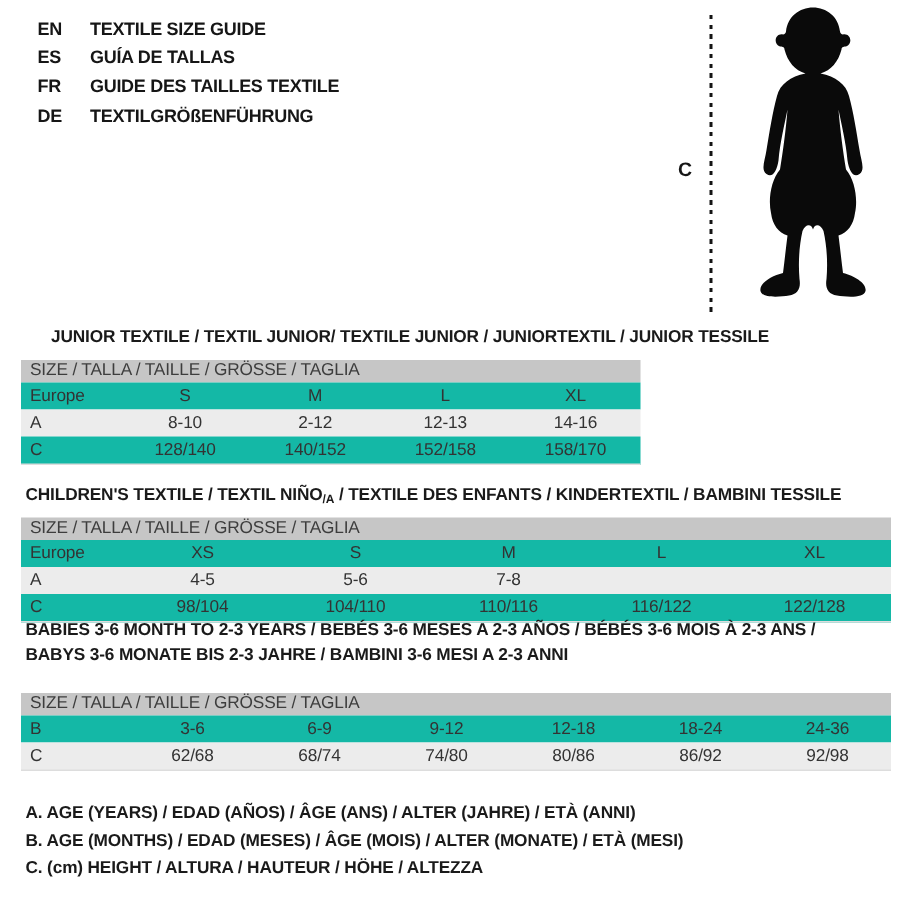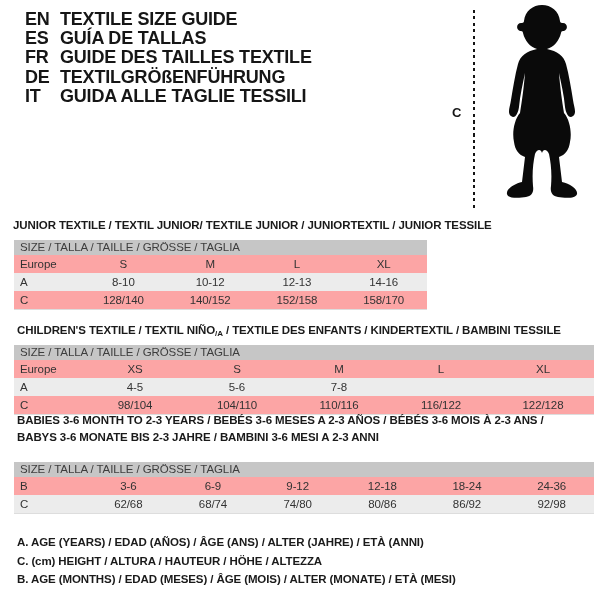--- a/index.html
+++ b/index.html
@@ -2,36 +2,36 @@
 <html><head>
 <meta charset="utf-8">
 <style>
   html,body{margin:0;padding:0;background:#ffffff;}
   .page{
     position:relative;width:600px;height:600px;background:#ffffff;overflow:hidden;
     font-family:"Liberation Sans","DejaVu Sans",sans-serif;color:#1d1d1d;
   }
   
   .lang-block{position:absolute;left:25px;top:10px;}
-  .lang-row{display:flex;font-weight:bold;font-size:18px;line-height:19.2px;letter-spacing:-0.2px;color:#161616;}
+  .lang-row{display:flex;font-weight:bold;font-size:12px;line-height:19.2px;letter-spacing:-0.2px;color:#161616;}
   .lang-code{width:35px;flex:0 0 35px;}
   
   .dash-line{
     position:absolute;left:473px;top:10px;width:2px;height:198px;
     background:repeating-linear-gradient(to bottom,#141414 0 3px,transparent 3px 6.5px);
   }
   .c-label{position:absolute;left:452px;top:105px;font-weight:bold;font-size:13px;color:#161616;}
   .baby-svg{position:absolute;left:487px;top:2px;}
   
   .section-title{position:absolute;font-weight:bold;font-size:11.5px;letter-spacing:-0.1px;color:#1a1a1a;line-height:17px;white-space:nowrap;}
   .subscript{font-size:8px;vertical-align:-2px;}
   
   .size-table{position:absolute;font-size:11.5px;letter-spacing:-0.1px;}
   .size-bar{background:#c6c6c6;height:15px;line-height:15px;padding-left:6px;color:#3d3d3d;font-weight:400;}
-  .trow{display:grid;height:18px;line-height:18px;color:#333333;background:#fca5a5;}
+  .trow{display:grid;height:18px;line-height:18px;color:#333333;background:#14b8a6;}
   .trow.alt{background:#ececec;}
   .trow.last{border-bottom:1px solid #dddddd;}
   .cols5{grid-template-columns:66px repeat(4,1fr);}
   .cols6{grid-template-columns:70px repeat(5,1fr);}
   .cols7{grid-template-columns:72px repeat(6,1fr);}
   .tlabel{padding-left:6px;text-align:left;}
   .tcell{text-align:center;}
   
   .footnotes{position:absolute;left:17px;top:533px;}
   .footnote{font-weight:bold;font-size:11.5px;line-height:18.6px;letter-spacing:-0.1px;color:#1a1a1a;white-space:nowrap;}
@@ -51,57 +51,53 @@
       <span class="lang-title">GUÍA DE TALLAS</span>
     </div>
     <div class="lang-row">
       <span class="lang-code">FR</span>
       <span class="lang-title">GUIDE DES TAILLES TEXTILE</span>
     </div>
     <div class="lang-row">
       <span class="lang-code">DE</span>
       <span class="lang-title">TEXTILGRÖßENFÜHRUNG</span>
     </div>
-    <div class="lang-row">
-      <span class="lang-code">IT</span>
-      <span class="lang-title">GUIDA ALLE TAGLIE TESSILI</span>
-    </div>
   </div>
 
   <div class="dash-line"></div>
   <div class="c-label">C</div>
   <svg class="baby-svg" width="110" height="205" viewBox="0 0 110 205" xmlns="http://www.w3.org/2000/svg">
     <path fill="#0a0a0a" d="
       M55 3
       C46 3 38 9 37 19 C37 20 36 21 35 21 C30 20 28 27 33 29 C34 29 36 29 36 31
       C38 39 43 45 50 47 C40 49 33 54 31 62 C28 73 26 86 24 98 C23 105 20 111 24 114
       C28 117 31 112 32 105 C33 93 36 81 38 71 C37 84 35 99 33 111 C27 118 25 131 27 140
       C28 148 32 153 38 155 C37 163 36 172 35 180 C27 182 19 187 20 192 C21 197 33 196 39 195
       C45 194 47 190 46 184 C45 172 46 161 48 152 C50 147 54 147 55 151 C56 147 60 147 62 152
       C64 161 65 172 64 184 C63 190 65 194 71 195 C77 196 89 197 90 192 C91 187 83 182 75 180
       C74 172 73 163 72 155 C78 153 82 148 83 140 C85 131 83 118 77 111 C75 99 73 84 72 71
       C74 81 77 93 78 105 C79 112 82 117 86 114 C90 111 87 105 86 98 C84 86 82 73 79 62
       C77 54 70 49 60 47 C67 45 72 39 74 31 C74 29 76 29 77 29 C82 27 80 20 75 21
       C74 21 73 20 73 19 C72 9 64 3 55 3 Z"></path>
   </svg>
 
-  <div class="section-title" style="left:13px;top:217px">JUNIOR TEXTILE / TEXTIL JUNIOR/ TEXTILE JUNIOR / JUNIORTEXTIL / JUNIOR TESSILE</div>
+  <div class="section-title" style="left:34px;top:217px">JUNIOR TEXTILE / TEXTIL JUNIOR/ TEXTILE JUNIOR / JUNIORTEXTIL / JUNIOR TESSILE</div>
   <div class="size-table" style="left:14px;top:240px;width:413px">
     <div class="size-bar">SIZE / TALLA / TAILLE / GRÖSSE / TAGLIA</div>
     <div class="trow cols5">
       <span class="tlabel">Europe</span>
       <span class="tcell">S</span>
       <span class="tcell">M</span>
       <span class="tcell">L</span>
       <span class="tcell">XL</span>
     </div>
     <div class="trow cols5 alt">
       <span class="tlabel">A</span>
       <span class="tcell">8-10</span>
-      <span class="tcell">10-12</span>
+      <span class="tcell">2-12</span>
       <span class="tcell">12-13</span>
       <span class="tcell">14-16</span>
     </div>
     <div class="trow cols5 last">
       <span class="tlabel">C</span>
       <span class="tcell">128/140</span>
       <span class="tcell">140/152</span>
       <span class="tcell">152/158</span>
       <span class="tcell">158/170</span>
     </div>
@@ -157,17 +153,17 @@
       <span class="tcell">68/74</span>
       <span class="tcell">74/80</span>
       <span class="tcell">80/86</span>
       <span class="tcell">86/92</span>
       <span class="tcell">92/98</span>
     </div>
   </div>
 
   <div class="footnotes">
     <div class="footnote">A. AGE (YEARS) / EDAD (AÑOS) / ÂGE (ANS) / ALTER (JAHRE) / ETÀ (ANNI)</div>
+    <div class="footnote">B. AGE (MONTHS) / EDAD (MESES) / ÂGE (MOIS) / ALTER (MONATE) / ETÀ (MESI)</div>
     <div class="footnote">C. (cm) HEIGHT / ALTURA / HAUTEUR / HÖHE / ALTEZZA</div>
-    <div class="footnote">B. AGE (MONTHS) / EDAD (MESES) / ÂGE (MOIS) / ALTER (MONATE) / ETÀ (MESI)</div>
   </div>
 
 </div>
 
 </body></html>

